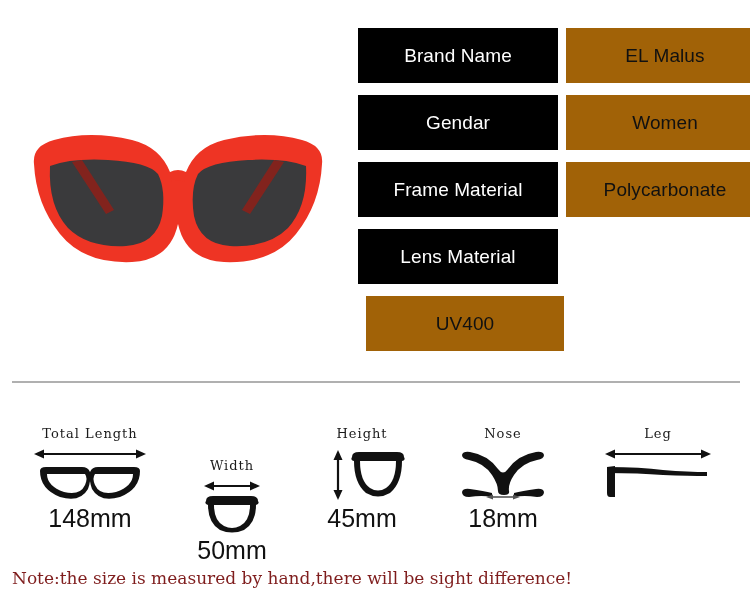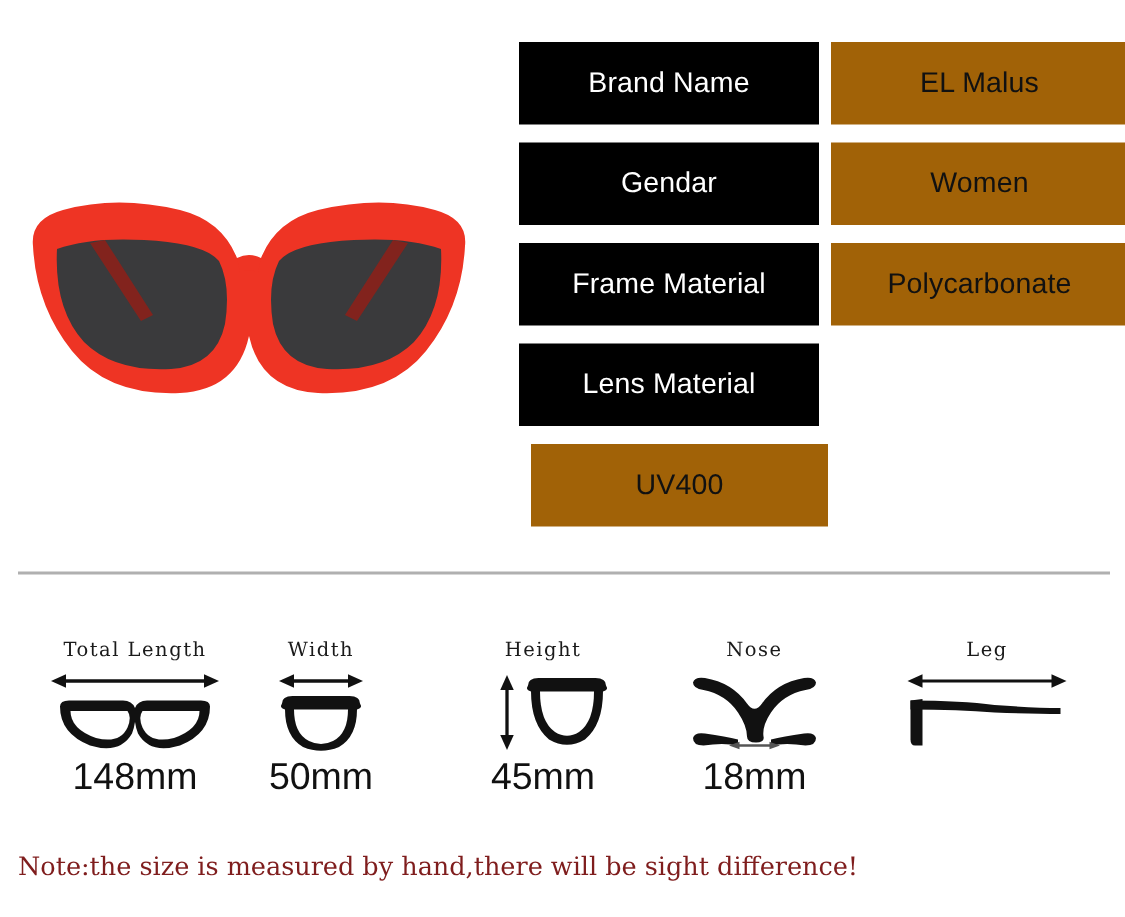--- a/index.html
+++ b/index.html
@@ -11,21 +11,21 @@
     height: 611px;
     background: #ffffff;
     font-family: "Liberation Sans", sans-serif;
     position: relative;
     overflow: hidden;
   }
 
   
   #top-section {
     position: absolute;
-    left: 2px;
+    left: 14px;
     top: 0;
     width: 695px;
     height: 382px;
   }
 
   #product-image-panel {
     position: absolute;
     left: 0;
     top: 0;
     width: 330px;
@@ -233,21 +233,21 @@
         <path d="M20 26 Q20 22 26 22 L62 22 Q68 22 70 27 Q72 22 78 22 L114 22 Q120 22 120 26
                  Q120 44 100 52 Q80 58 72 44 Q69 36 70 29
                  Q71 36 68 44 Q60 58 40 52 Q20 44 20 26 Z" fill="#111"></path>
         <path d="M27 29 Q27 41 44 47 Q60 51 65 40 Q68 33 65 29 Z" fill="#fff"></path>
         <path d="M113 29 Q113 41 96 47 Q80 51 75 40 Q72 33 75 29 Z" fill="#fff"></path>
       </svg>
     </div>
     <div class="measure-value">148mm</div>
   </div>
 
-  <div class="measure-item" style="left:139px;">
+  <div class="measure-item" style="left:157px;margin-top:32px;">
     <div class="measure-label">Width</div>
     <div class="measure-icon">
       <svg viewBox="0 0 100 58" width="100" height="58" xmlns="http://www.w3.org/2000/svg">
         <g stroke="#111" stroke-width="2.2" fill="none">
           <line x1="28" y1="9" x2="72" y2="9"></line>
         </g>
         <polygon points="22,9 32,4.5 32,13.5" fill="#111"></polygon>
         <polygon points="78,9 68,4.5 68,13.5" fill="#111"></polygon>
         <path d="M24 24 Q24 19 31 19 L69 19 Q76 19 76 24
                  Q78 27 74 28 Q74 46 62 53 Q50 58 38 53 Q26 46 26 28

